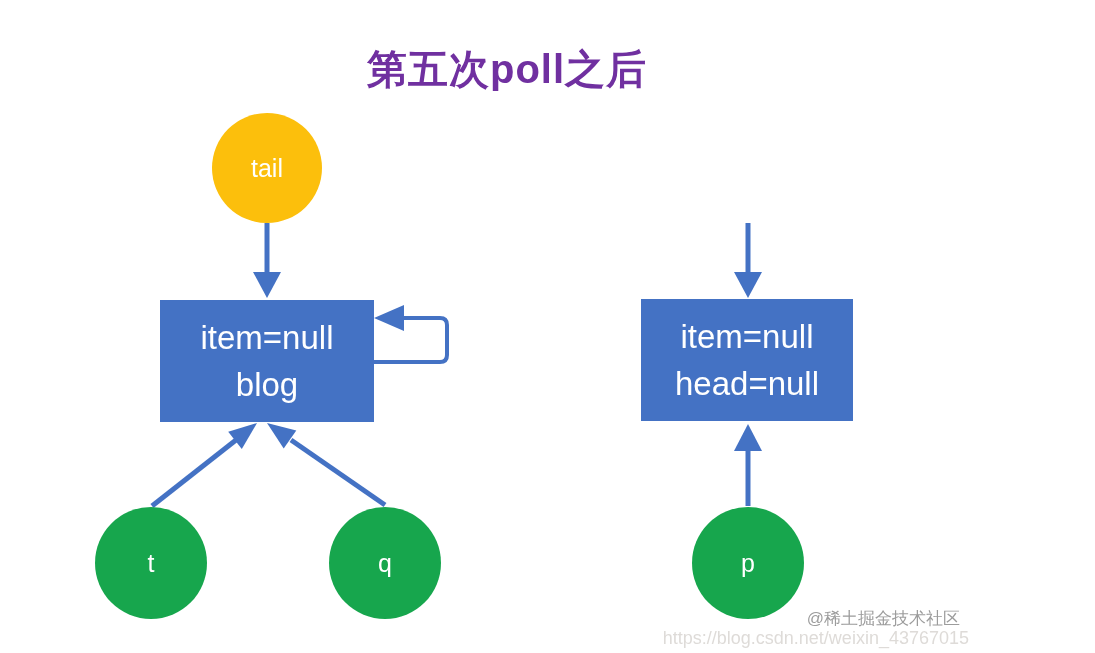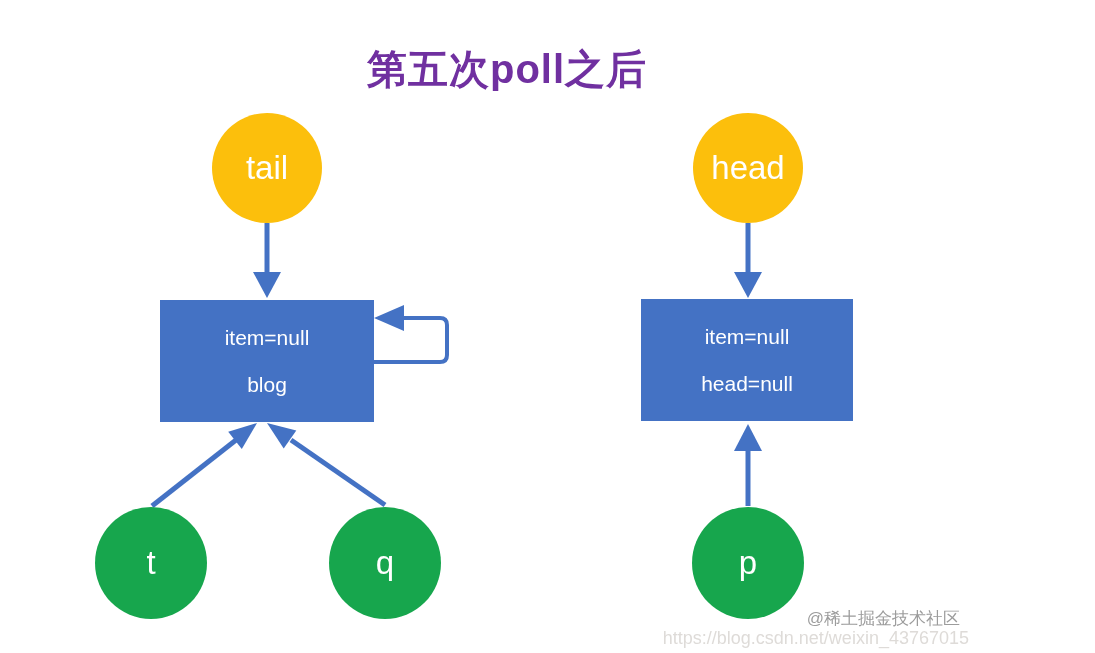--- a/index.html
+++ b/index.html
@@ -36,34 +36,34 @@
     color: var(--title-purple);
     letter-spacing: 1px;
   }
   .circle {
     position: absolute;
     border-radius: 50%;
     display: flex;
     align-items: center;
     justify-content: center;
     color: #ffffff;
-    font-size: 33px;
+    font-size: 25px;
     transform: translate(-50%, -50%);
   }
   .circle.gold { background: var(--pointer-gold); width: 110px; height: 110px; }
   .circle.green { background: var(--var-green); width: 112px; height: 112px; }
   .node-box {
     position: absolute;
     background: var(--node-blue);
     color: #ffffff;
     display: flex;
     flex-direction: column;
     align-items: center;
     justify-content: center;
-    font-size: 21px;
+    font-size: 33px;
     line-height: 47px;
   }
   .node-box-left { left: 160px; top: 300px; width: 214px; height: 122px; }
   .node-box-right { left: 641px; top: 299px; width: 212px; height: 122px; }
   .watermark-community {
     position: absolute;
     right: 15px;
     top: 607px;
     font-size: 17px;
     color: var(--watermark-gray);
@@ -117,23 +117,20 @@
   </div>
 
   <div class="circle green" style="left:151px; top:563px;">
     <span>t</span>
   </div>
 
   <div class="circle green" style="left:385px; top:563px;">
     <span>q</span>
   </div>
 
-  <div class="circle gold" style="left:748px; top:168px;">
-    <span>head</span>
-  </div>
 
   <div class="node-box node-box-right">
     <span>item=null</span>
     <span>head=null</span>
   </div>
 
   <div class="circle green" style="left:748px; top:563px;">
     <span>p</span>
   </div>
 

